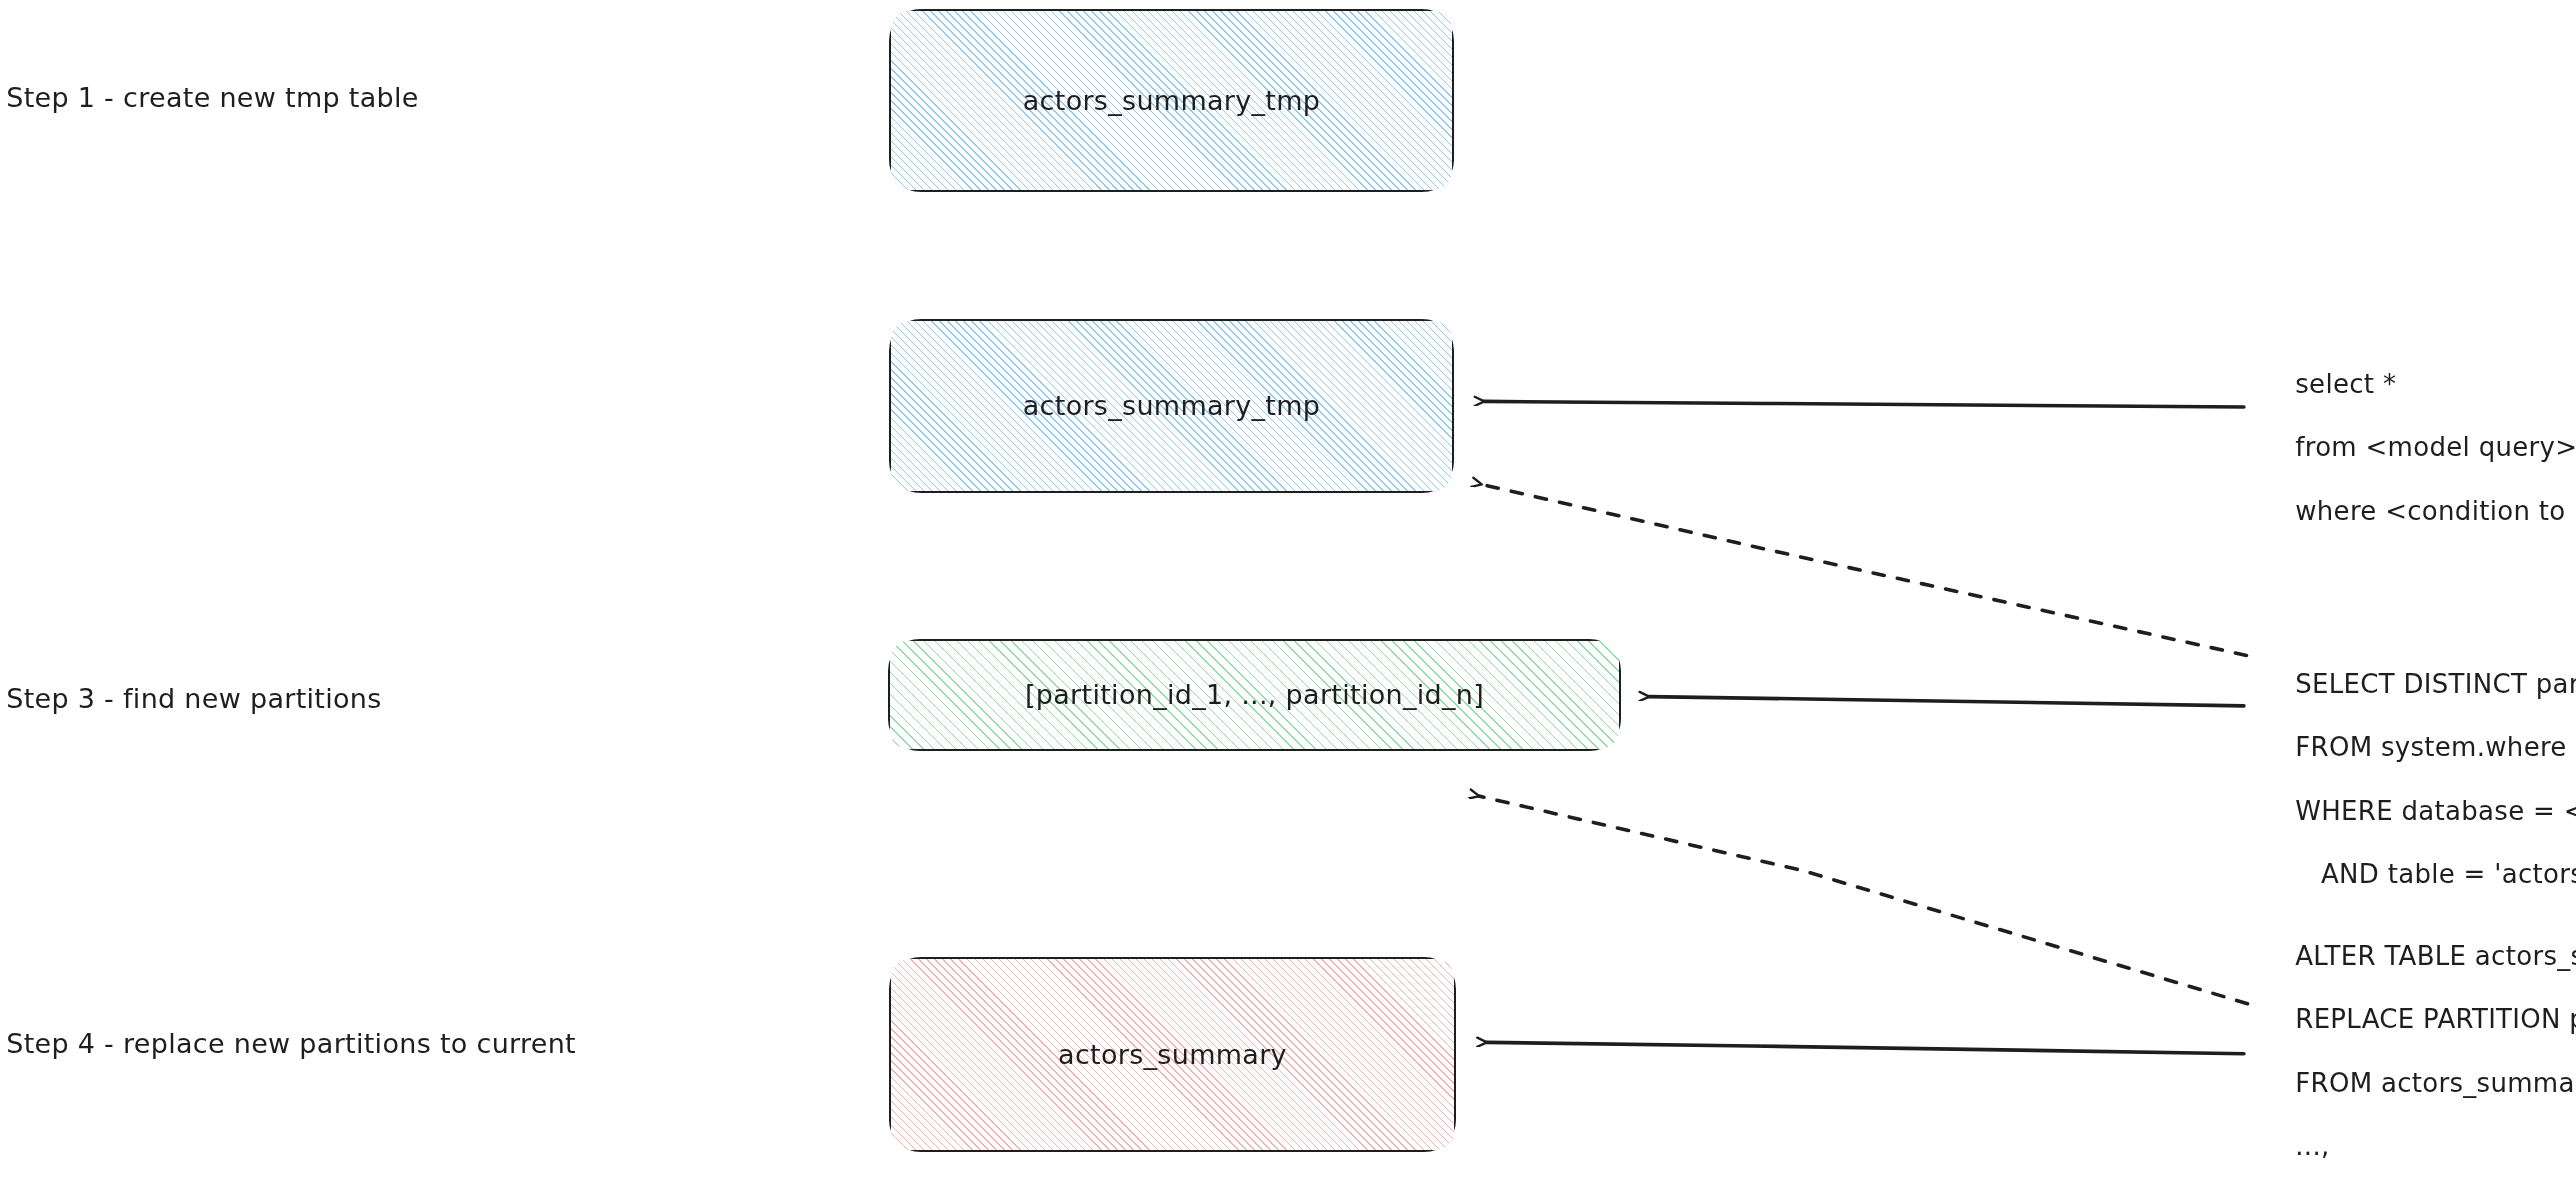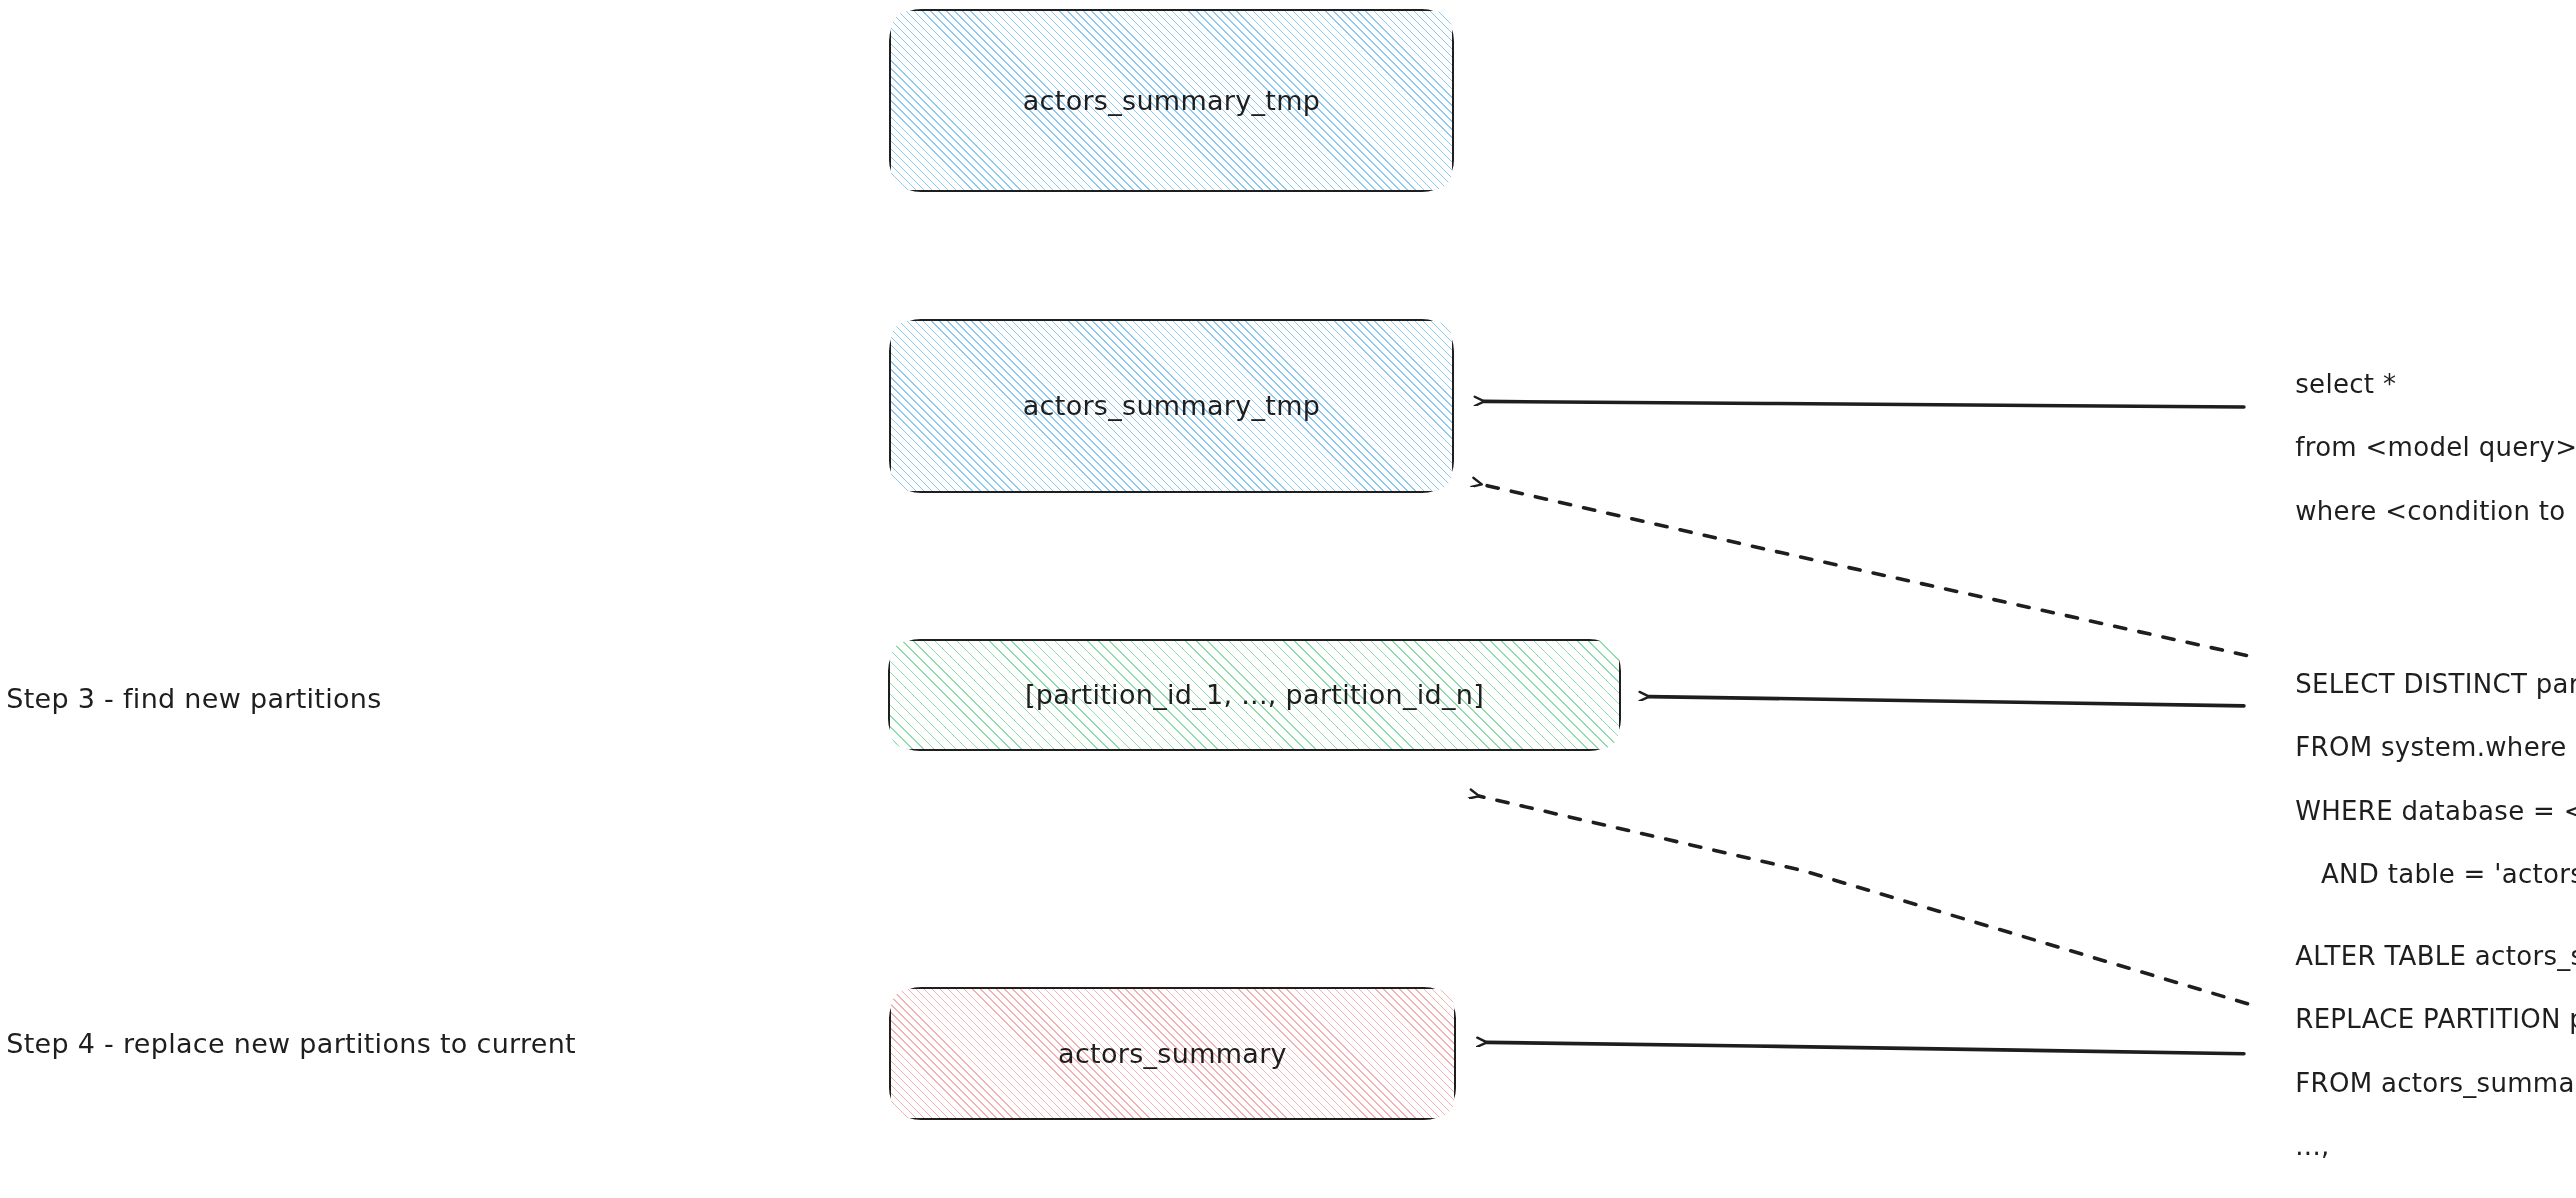--- a/index.html
+++ b/index.html
@@ -128,20 +128,21 @@
 
     <g>
       <path d="M 4362,1948 L 3500,1690 L 2870,1545" fill="none" stroke="#1e1e1e" stroke-width="7" stroke-linecap="round" stroke-dasharray="22 26" marker-end="url(#ah)"></path>
     </g>
 
     <g>
       <path d="M 4355,2045 L 3400,2030 L 2885,2023" fill="none" stroke="#1e1e1e" stroke-width="7" stroke-linecap="round" marker-end="url(#ah)"></path>
     </g>
   </svg>
 
+  <div class="hand step-label" style="top:82px;">Step 1 - create new tmp table</div>
 
 
   <div class="hand step-label" style="top:683px;">Step 3 - find new partitions</div>
 
   <div class="hand step-label" style="top:1028px;">Step 4 - replace new partitions to current</div>
 
   <div class="node" style="left:889px; top:9.3px; width:565px; height:183px;">
     <div class="fill hatch-blue"></div>
     <div class="hand box-label">actors_summary_tmp</div>
   </div>
@@ -149,21 +150,21 @@
   <div class="node" style="left:889px; top:319px; width:565px; height:174px;">
     <div class="fill hatch-blue"></div>
     <div class="hand box-label">actors_summary_tmp</div>
   </div>
 
   <div class="node" style="left:888px; top:639px; width:733px; height:112px;">
     <div class="fill hatch-green"></div>
     <div class="hand box-label">[partition_id_1, ..., partition_id_n]</div>
   </div>
 
-  <div class="node" style="left:889px; top:987px; width:567px; height:133px;">
+  <div class="node" style="left:889px; top:957px; width:567px; height:195px;">
     <div class="fill hatch-pink"></div>
     <div class="hand box-label">actors_summary</div>
   </div>
 
   <div class="hand sql-block" style="top:337px;">
     <span>select *</span><br>
     <span>from &lt;model query&gt;</span><br>
     <span>where &lt;condition to identify new&gt;</span>
   </div>
 

